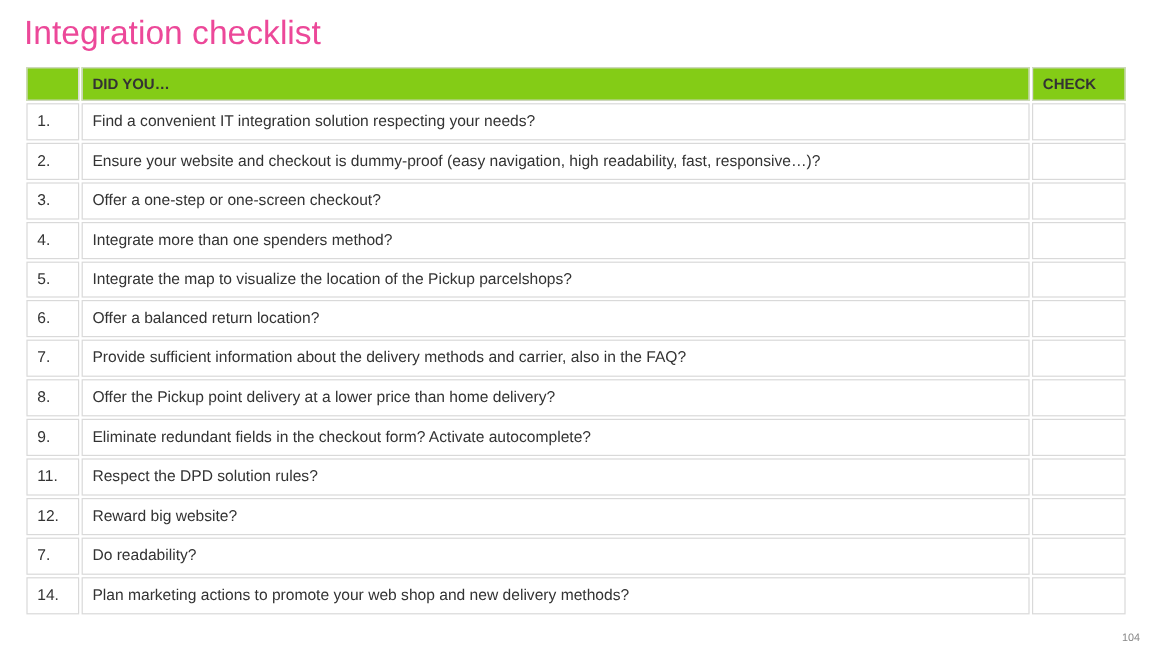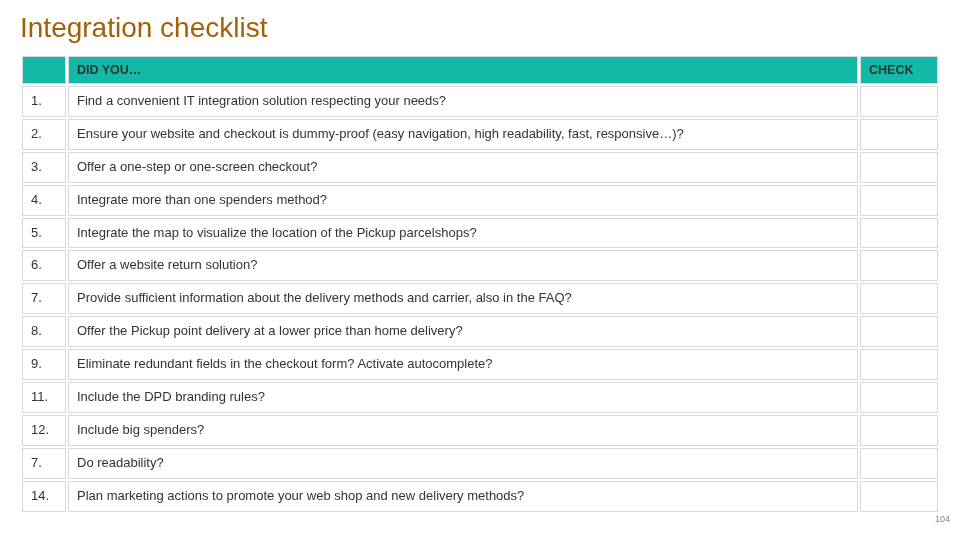--- a/index.html
+++ b/index.html
@@ -12,33 +12,33 @@
     color: #333;
     position: relative;
   }
   .slide {
     width: 100%;
     height: 100%;
     padding: 12px 20px 18px 20px;
     position: relative;
   }
   .title {
-    color: #a16207;
+    color: #ec4899;
     font-size: 28px;
     font-weight: 300;
     margin: 0 0 10px 0;
   }
   table.checklist {
     width: 100%;
     border-collapse: separate;
     border-spacing: 2px;
     table-layout: fixed;
   }
   table.checklist th {
-    background: #14b8a6;
+    background: #84cc16;
     text-align: left;
     font-weight: 700;
     font-size: 12.5px;
     padding: 6px 8px;
     border: 1px solid #d9d9d9;
     color: #333;
   }
   table.checklist td {
     background: #fff;
     font-size: 13px;
@@ -47,21 +47,21 @@
     vertical-align: middle;
     line-height: 1.3;
     color: #333;
   }
   col.c-num   { width: 44px; }
   col.c-q     { width: auto; }
   col.c-check { width: 78px; }
   .pagenum {
     position: absolute;
     right: 10px;
-    bottom: 16px;
+    bottom: 4px;
     font-size: 9px;
     color: #888;
     margin-left: 12px;
   }
 </style>
 </head>
 <body>
 
 <div class="slide">
   <h1 class="title">Integration checklist</h1>
@@ -100,46 +100,46 @@
           <td>Integrate more than one spenders method?</td>
           <td></td>
         </tr>
         <tr>
           <td>5.</td>
           <td>Integrate the map to visualize the location of the Pickup parcelshops?</td>
           <td></td>
         </tr>
         <tr>
           <td>6.</td>
-          <td>Offer a website return solution?</td>
+          <td>Offer a balanced return location?</td>
           <td></td>
         </tr>
         <tr>
           <td>7.</td>
           <td>Provide sufficient information about the delivery methods and carrier, also in the FAQ?</td>
           <td></td>
         </tr>
         <tr>
           <td>8.</td>
           <td>Offer the Pickup point delivery at a lower price than home delivery?</td>
           <td></td>
         </tr>
         <tr>
           <td>9.</td>
           <td>Eliminate redundant fields in the checkout form? Activate autocomplete?</td>
           <td></td>
         </tr>
         <tr>
           <td>11.</td>
-          <td>Include the DPD branding rules?</td>
+          <td>Respect the DPD solution rules?</td>
           <td></td>
         </tr>
         <tr>
           <td>12.</td>
-          <td>Include big spenders?</td>
+          <td>Reward big website?</td>
           <td></td>
         </tr>
         <tr>
           <td>7.</td>
           <td>Do readability?</td>
           <td></td>
         </tr>
         <tr>
           <td>14.</td>
           <td>Plan marketing actions to promote your web shop and new delivery methods?</td>

